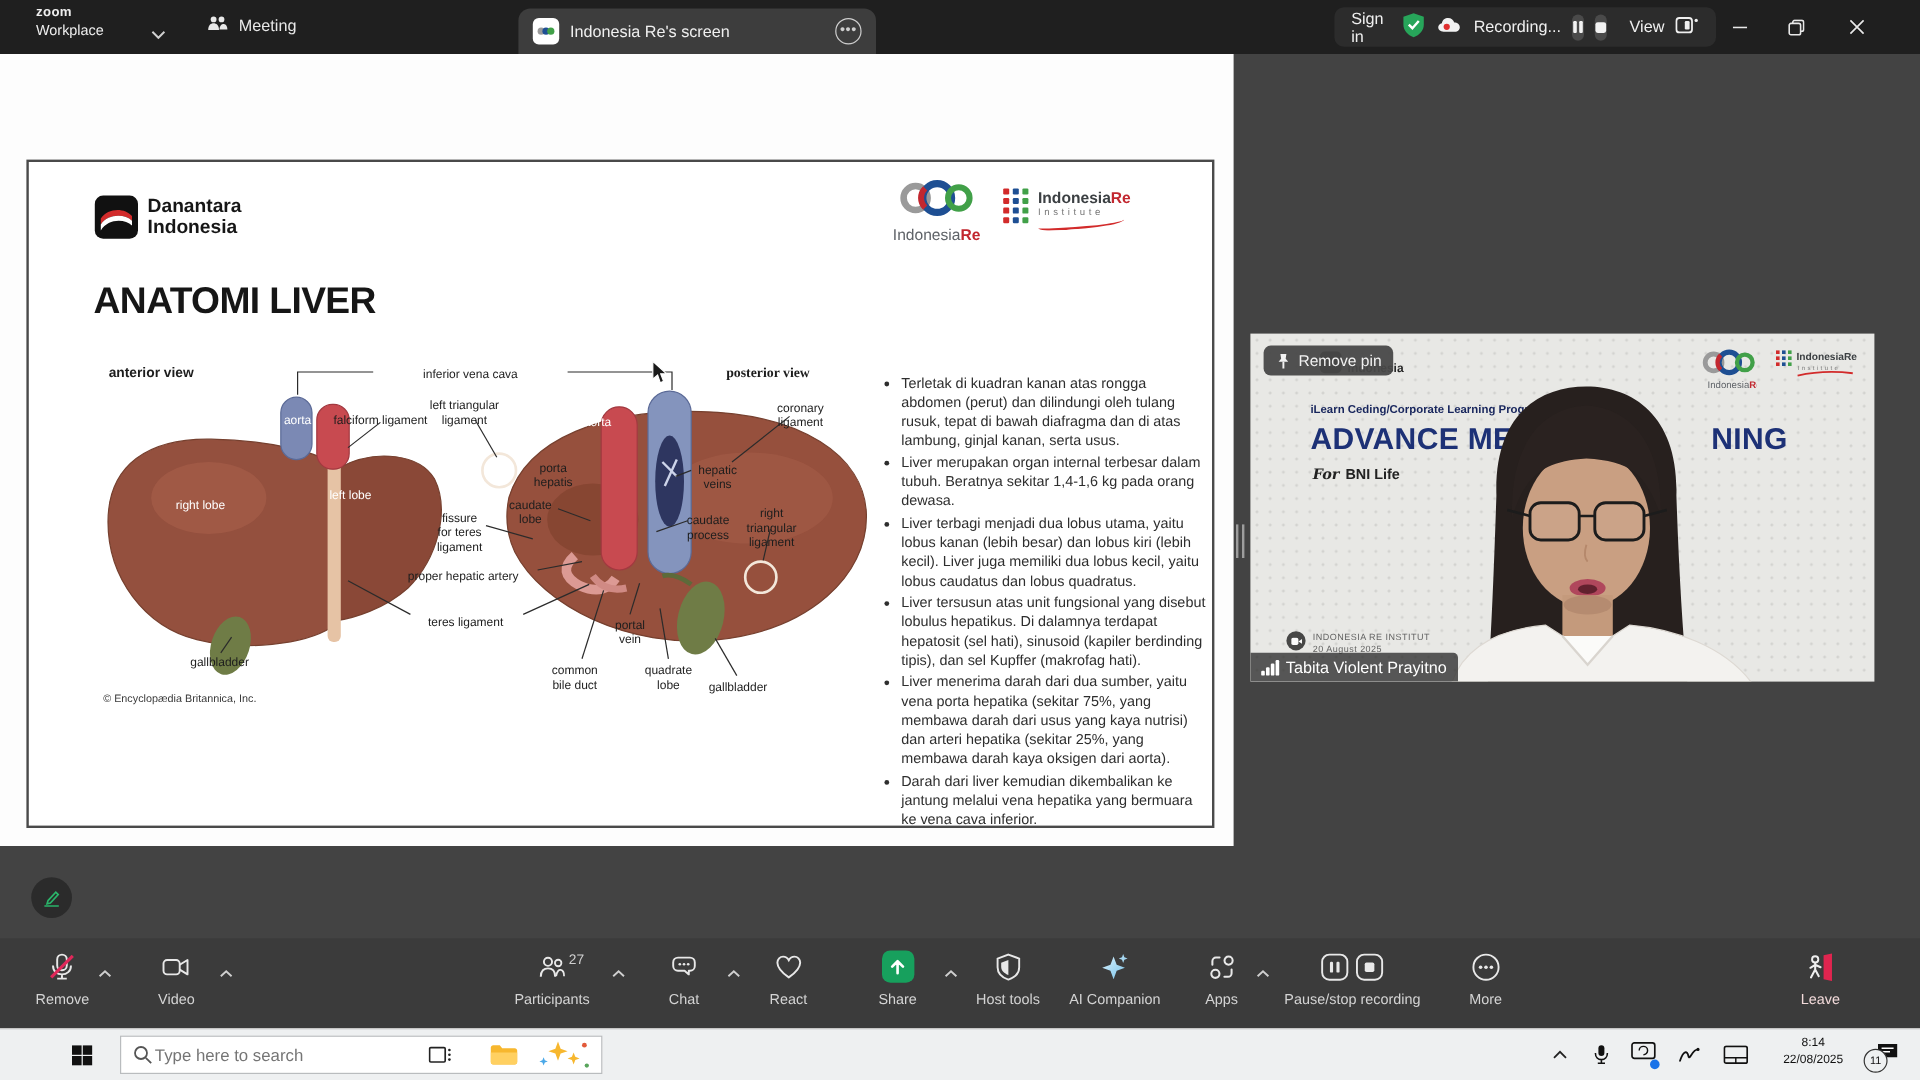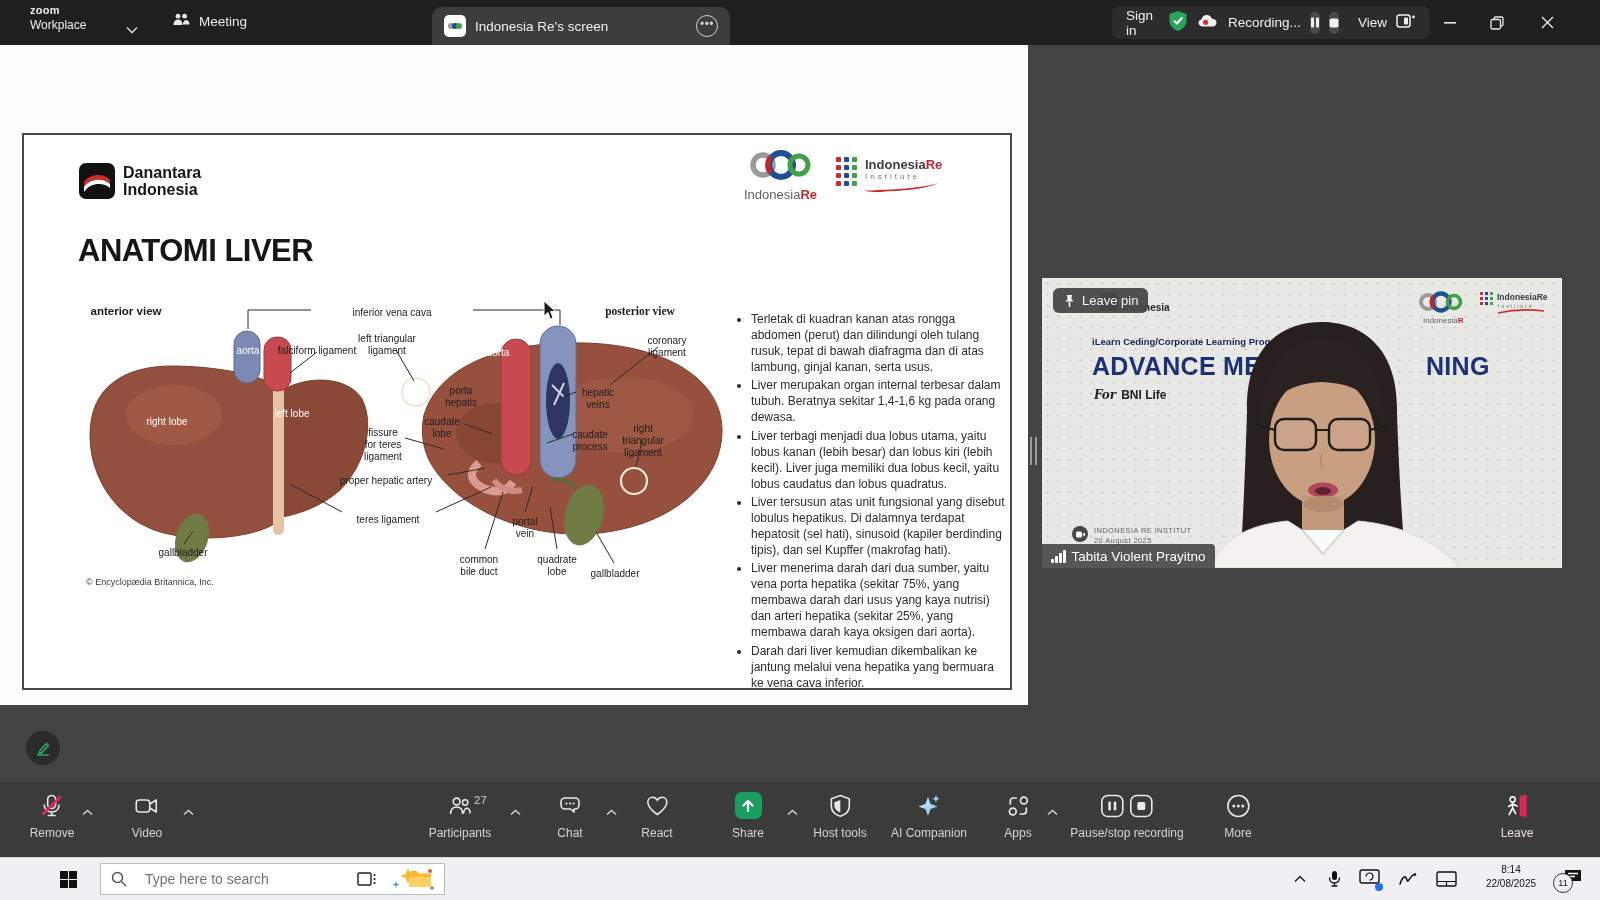--- a/index.html
+++ b/index.html
@@ -86,22 +86,22 @@
   .tbi{position:absolute;top:10px;transform:translateX(-50%);display:flex;flex-direction:column;align-items:center;}
   .tbi .ic{height:27px;display:flex;align-items:center;justify-content:center;}
   .tbi .lb{font-size:12px;color:#d4d4d4;margin-top:7px;white-space:nowrap;}
   .chev{position:absolute;top:20px;}
   .share-sq{width:27px;height:27px;border-radius:7px;display:flex;align-items:center;justify-content:center;}
   .pcount{position:absolute;left:474px;top:12px;font-size:11.5px;color:#cfcfcf;}
 
   
   .taskbar{position:absolute;left:0;top:857px;width:1600px;height:43px;background:#eef0f1;border-top:1px solid #d8d8d8;box-sizing:border-box;}
   .tk{position:absolute;top:0;height:42px;display:flex;align-items:center;justify-content:center;}
-  .searchbox{position:absolute;left:100px;top:5px;width:345px;height:32px;background:#fff;border:1px solid #b9bcbe;
-    display:flex;align-items:center;gap:16px;padding:0 10px;box-sizing:border-box;}
+  .searchbox{position:absolute;left:100px;top:5px;width:402px;height:32px;background:#fff;border:1px solid #b9bcbe;
+    display:flex;align-items:center;gap:0;padding:0 10px;box-sizing:border-box;}
   .searchbox input{border:none;outline:none;font-size:14px;color:#555;width:200px;font-family:"Liberation Sans",sans-serif;background:transparent;}
   .sparkles{position:relative;width:42px;height:24px;margin-left:auto;}
   .tile{width:44px;display:flex;align-items:center;justify-content:center;position:relative;}
   .tray-clock{position:absolute;left:1472px;top:5px;width:78px;text-align:center;font-size:10px;line-height:14px;color:#111;}
   .notif-badge{position:absolute;left:-10px;bottom:-3px;width:18px;height:18px;border:1.4px solid #333;border-radius:50%;
     background:#eef0f1;color:#111;font-size:9px;display:flex;align-items:center;justify-content:center;}
 </style>
 </head>
 <body>
 
@@ -411,21 +411,21 @@
       <ellipse cx="281" cy="226" rx="20" ry="8" fill="#aa8066" opacity=".55"></ellipse>
       <path d="M168 290 C180 258 212 246 246 243 L260 252 C268 262 294 262 302 252 L316 243 C352 246 394 260 417 290 Z" fill="#f3f2ef" stroke="#ddd9d3" stroke-width="1"></path>
       <path d="M260 252 L281 276 L302 252" stroke="#d9d5cf" stroke-width="2" fill="#fbfbf9"></path>
     </svg>
 
     <div class="remove-pin">
       <svg width="13" height="14" viewBox="0 0 13 14">
         <path d="M4 1 H9 L8.4 5 L10.5 7.5 H2.5 L4.6 5 Z" fill="#f2f2f2"></path>
         <path d="M6.5 7.5 V13" stroke="#f2f2f2" stroke-width="1.6"></path>
       </svg>
-      <span>Leave pin</span>
+      <span>Remove pin</span>
     </div>
 
     <div class="watermark">
       <span class="cam">
         <svg width="9" height="7">
             <rect x="0" y="0.5" width="6" height="6" rx="1.5" fill="#fff"></rect>
             <path d="M6 3.5 L9 1.5 V5.5 Z" fill="#fff"></path>
           </svg>
       </span>
       <span class="lines">

